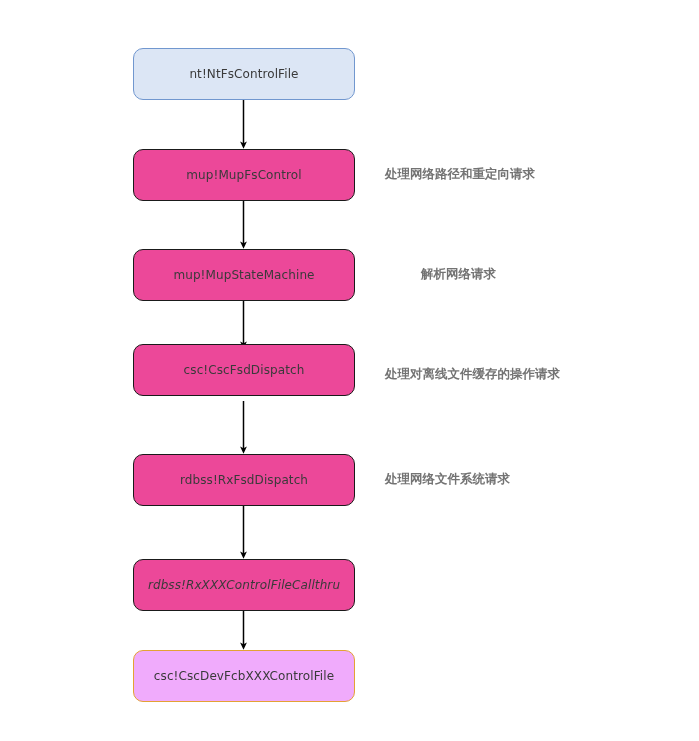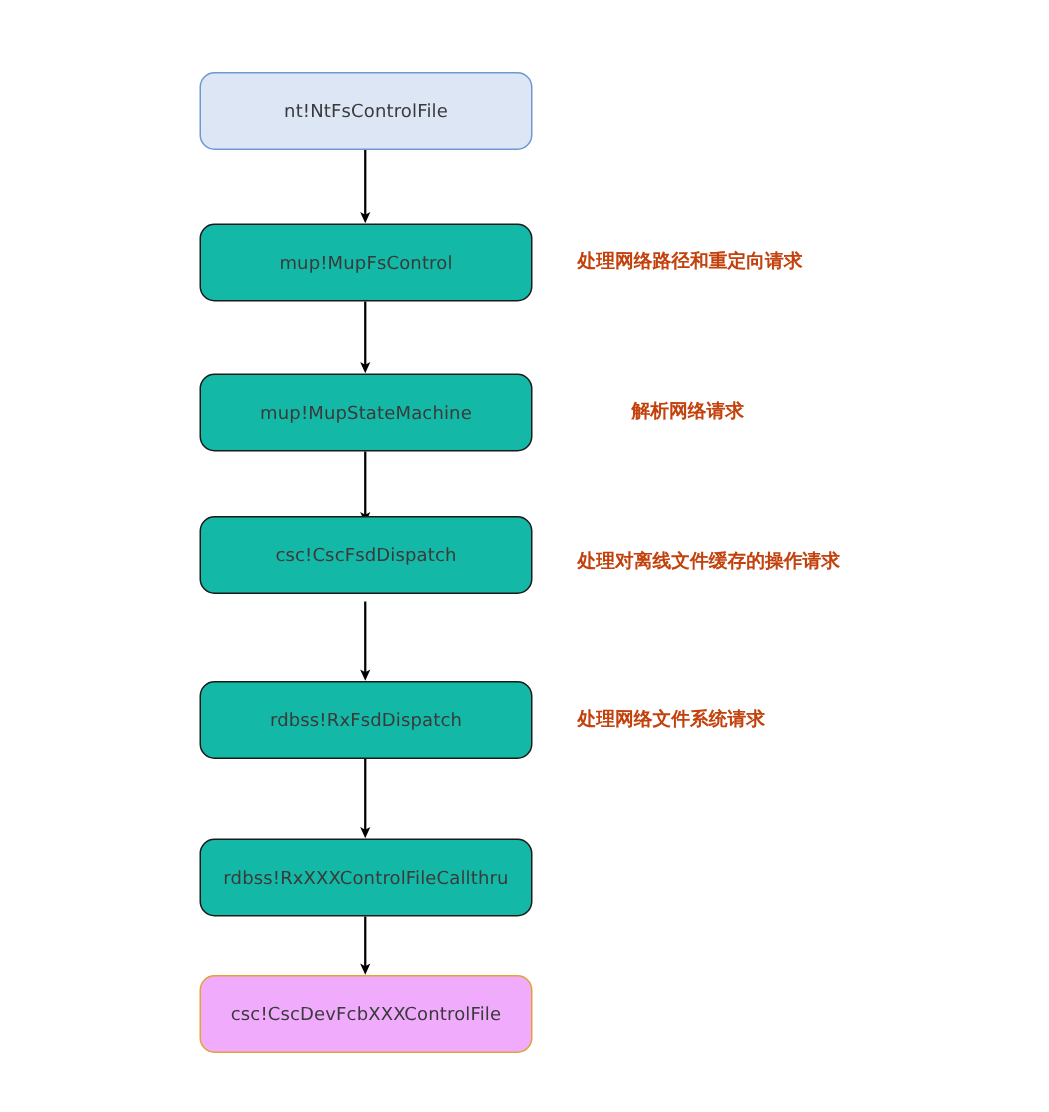--- a/index.html
+++ b/index.html
@@ -52,35 +52,35 @@
     letter-spacing: 0.1px;
     white-space: nowrap;
     line-height: 1;
   }
 
   .node.style-start {
     background: #dce6f5;
     border: 1.4px solid #7197cf;
   }
   .node.style-plain {
-    background: #14b8a6;
+    background: #ec4899;
     border: 1.4px solid #1a1a1a;
   }
   .node.style-end {
     background: #f0abfc;
     border: 1.6px solid #e3a234;
   }
 
   
   .annotation {
     position: absolute;
     left: 385px;
     font-size: 12.5px;
     font-weight: bold;
-    color: #c2410c;
+    color: #737373;
     white-space: nowrap;
     line-height: 1;
   }
 </style>
 </head>
 <body>
 
 <div id="flow-canvas">
 
   <svg class="connectors" viewBox="0 0 699 741" width="699" height="741" xmlns="http://www.w3.org/2000/svg">
@@ -112,21 +112,21 @@
   </div>
 
   <div class="node style-plain" style="top:344px;">
     <span class="node-label">csc!CscFsdDispatch</span>
   </div>
 
   <div class="node style-plain" style="top:454px;">
     <span class="node-label">rdbss!RxFsdDispatch</span>
   </div>
 
-  <div class="node style-plain" style="top:559px;">
+  <div class="node style-plain" style="top:559px;font-style:italic;">
     <span class="node-label">rdbss!RxXXXControlFileCallthru</span>
   </div>
 
   <div class="node style-end" style="top:650px;">
     <span class="node-label">csc!CscDevFcbXXXControlFile</span>
   </div>
 
   <div class="annotation" style="top:168px;">处理网络路径和重定向请求</div>
 
   <div class="annotation" style="top:268px;margin-left:36px;">解析网络请求</div>

